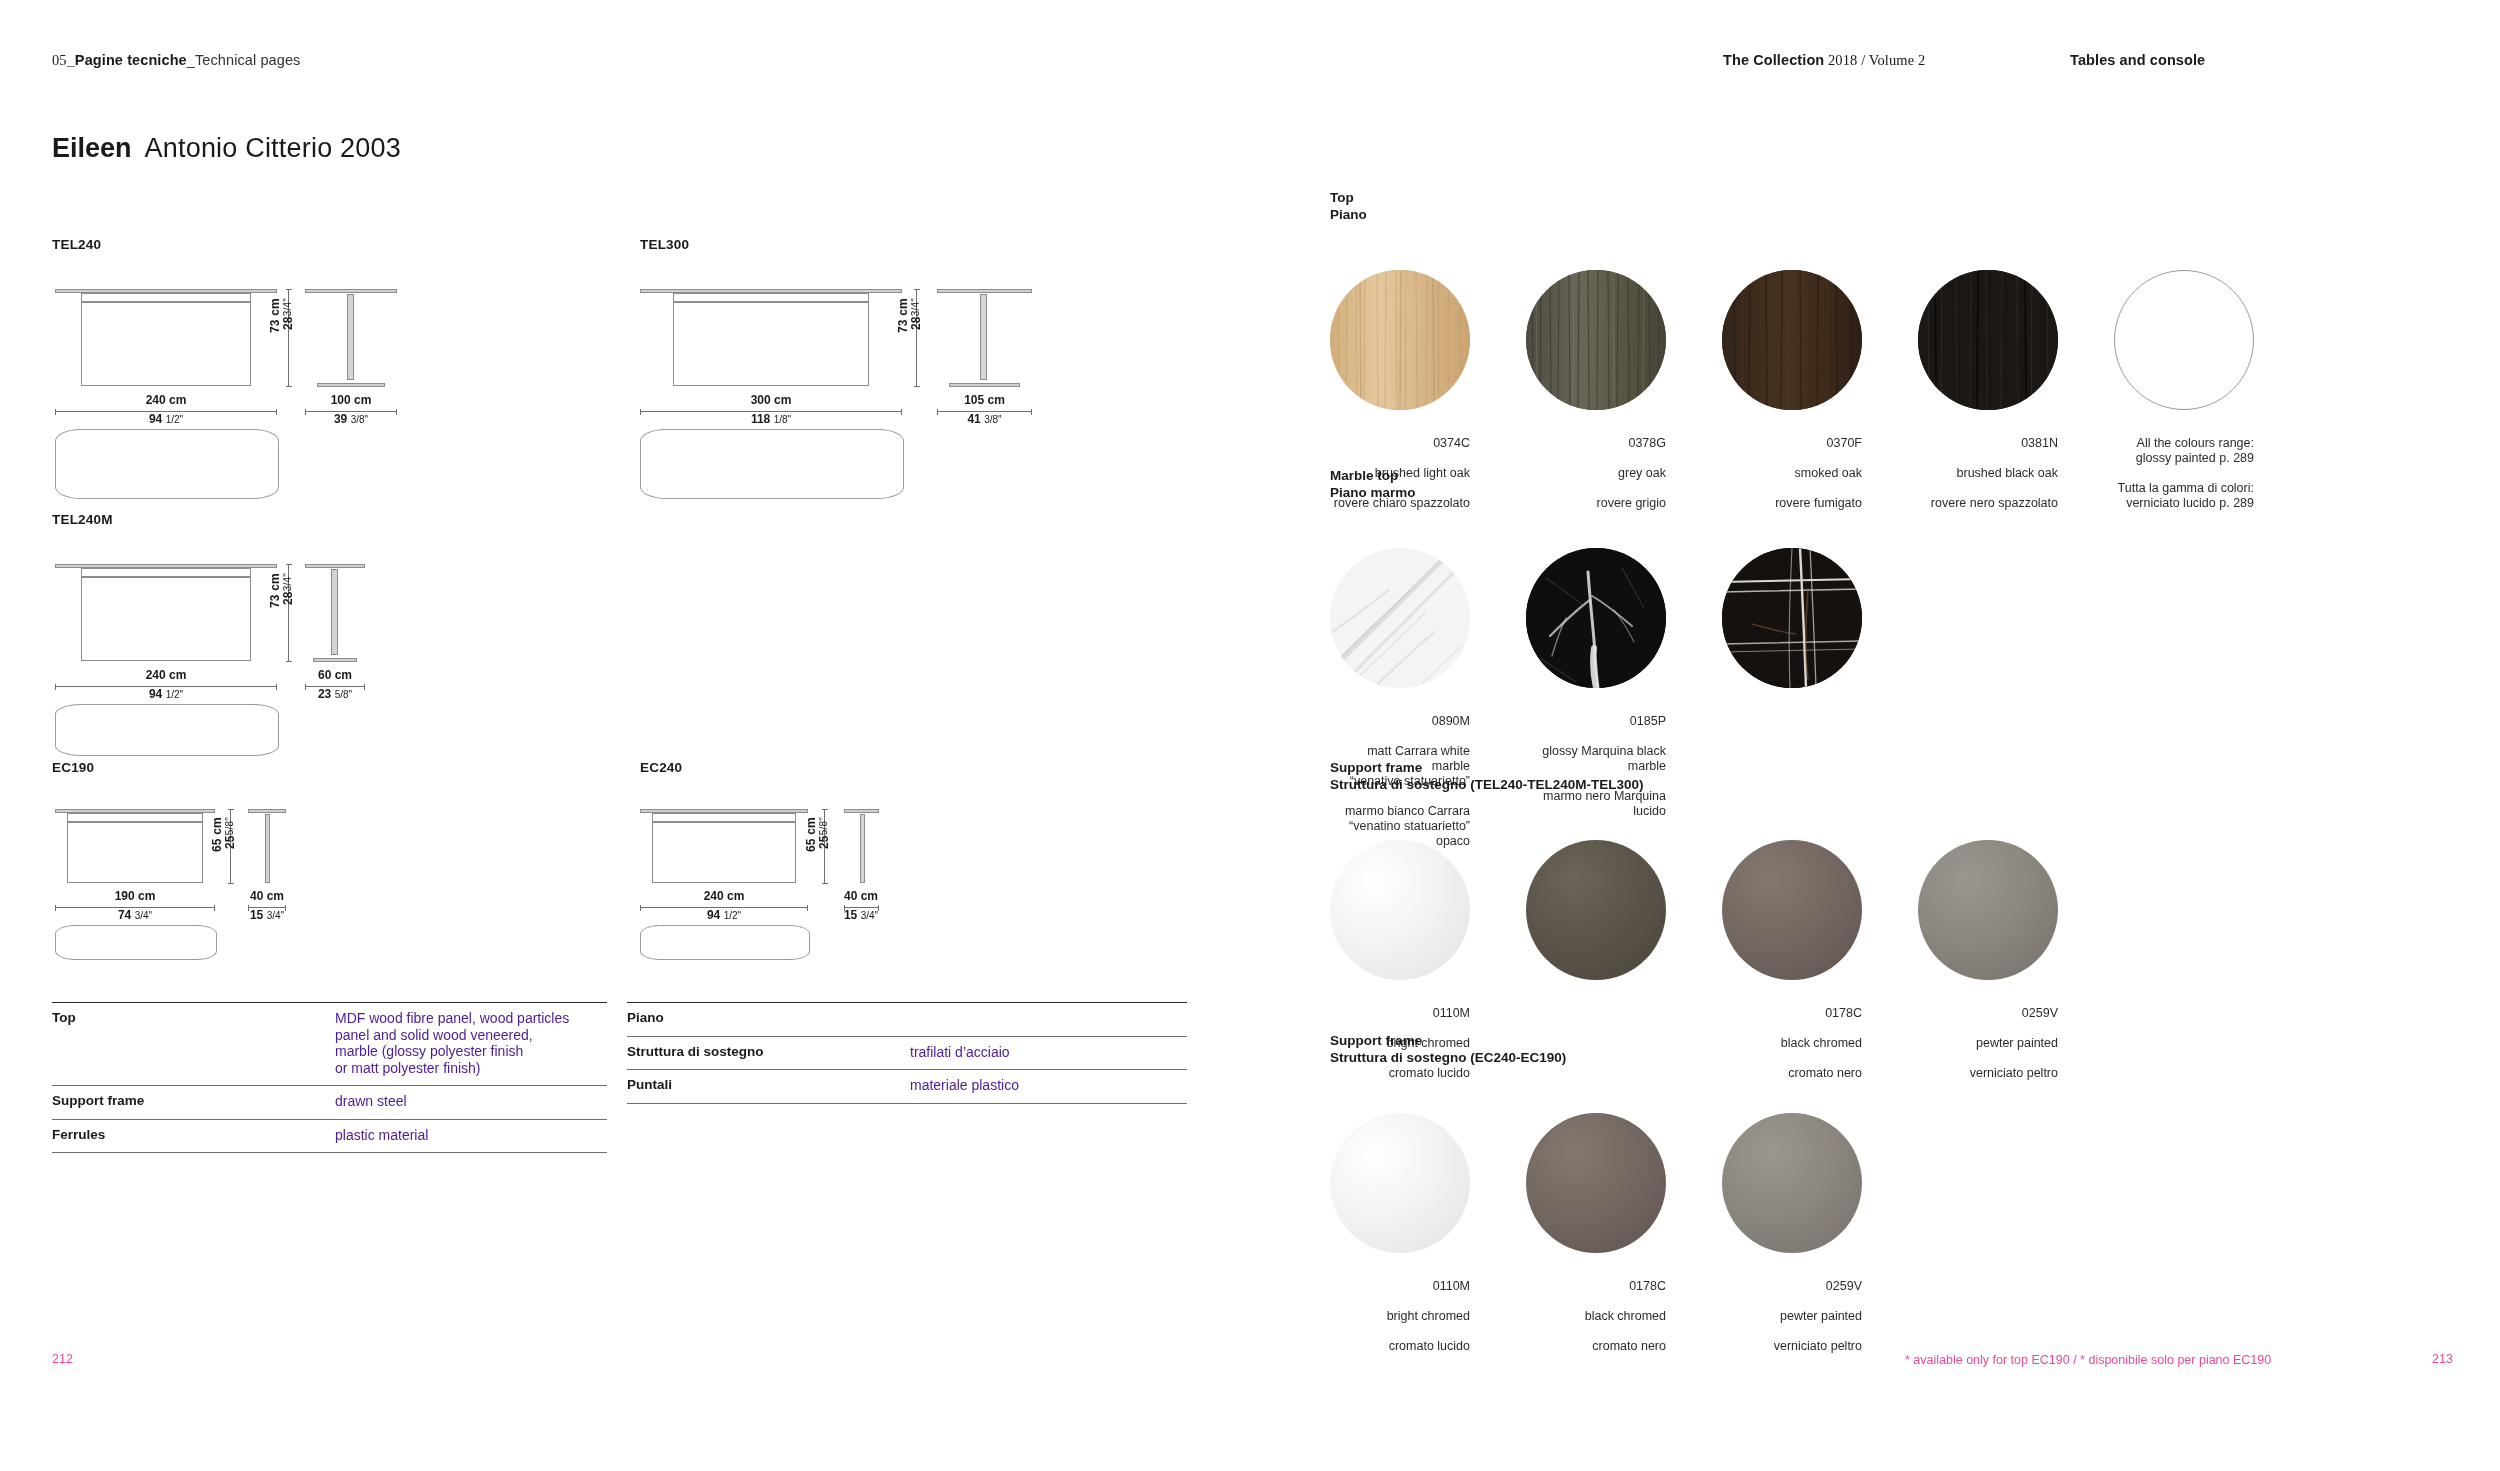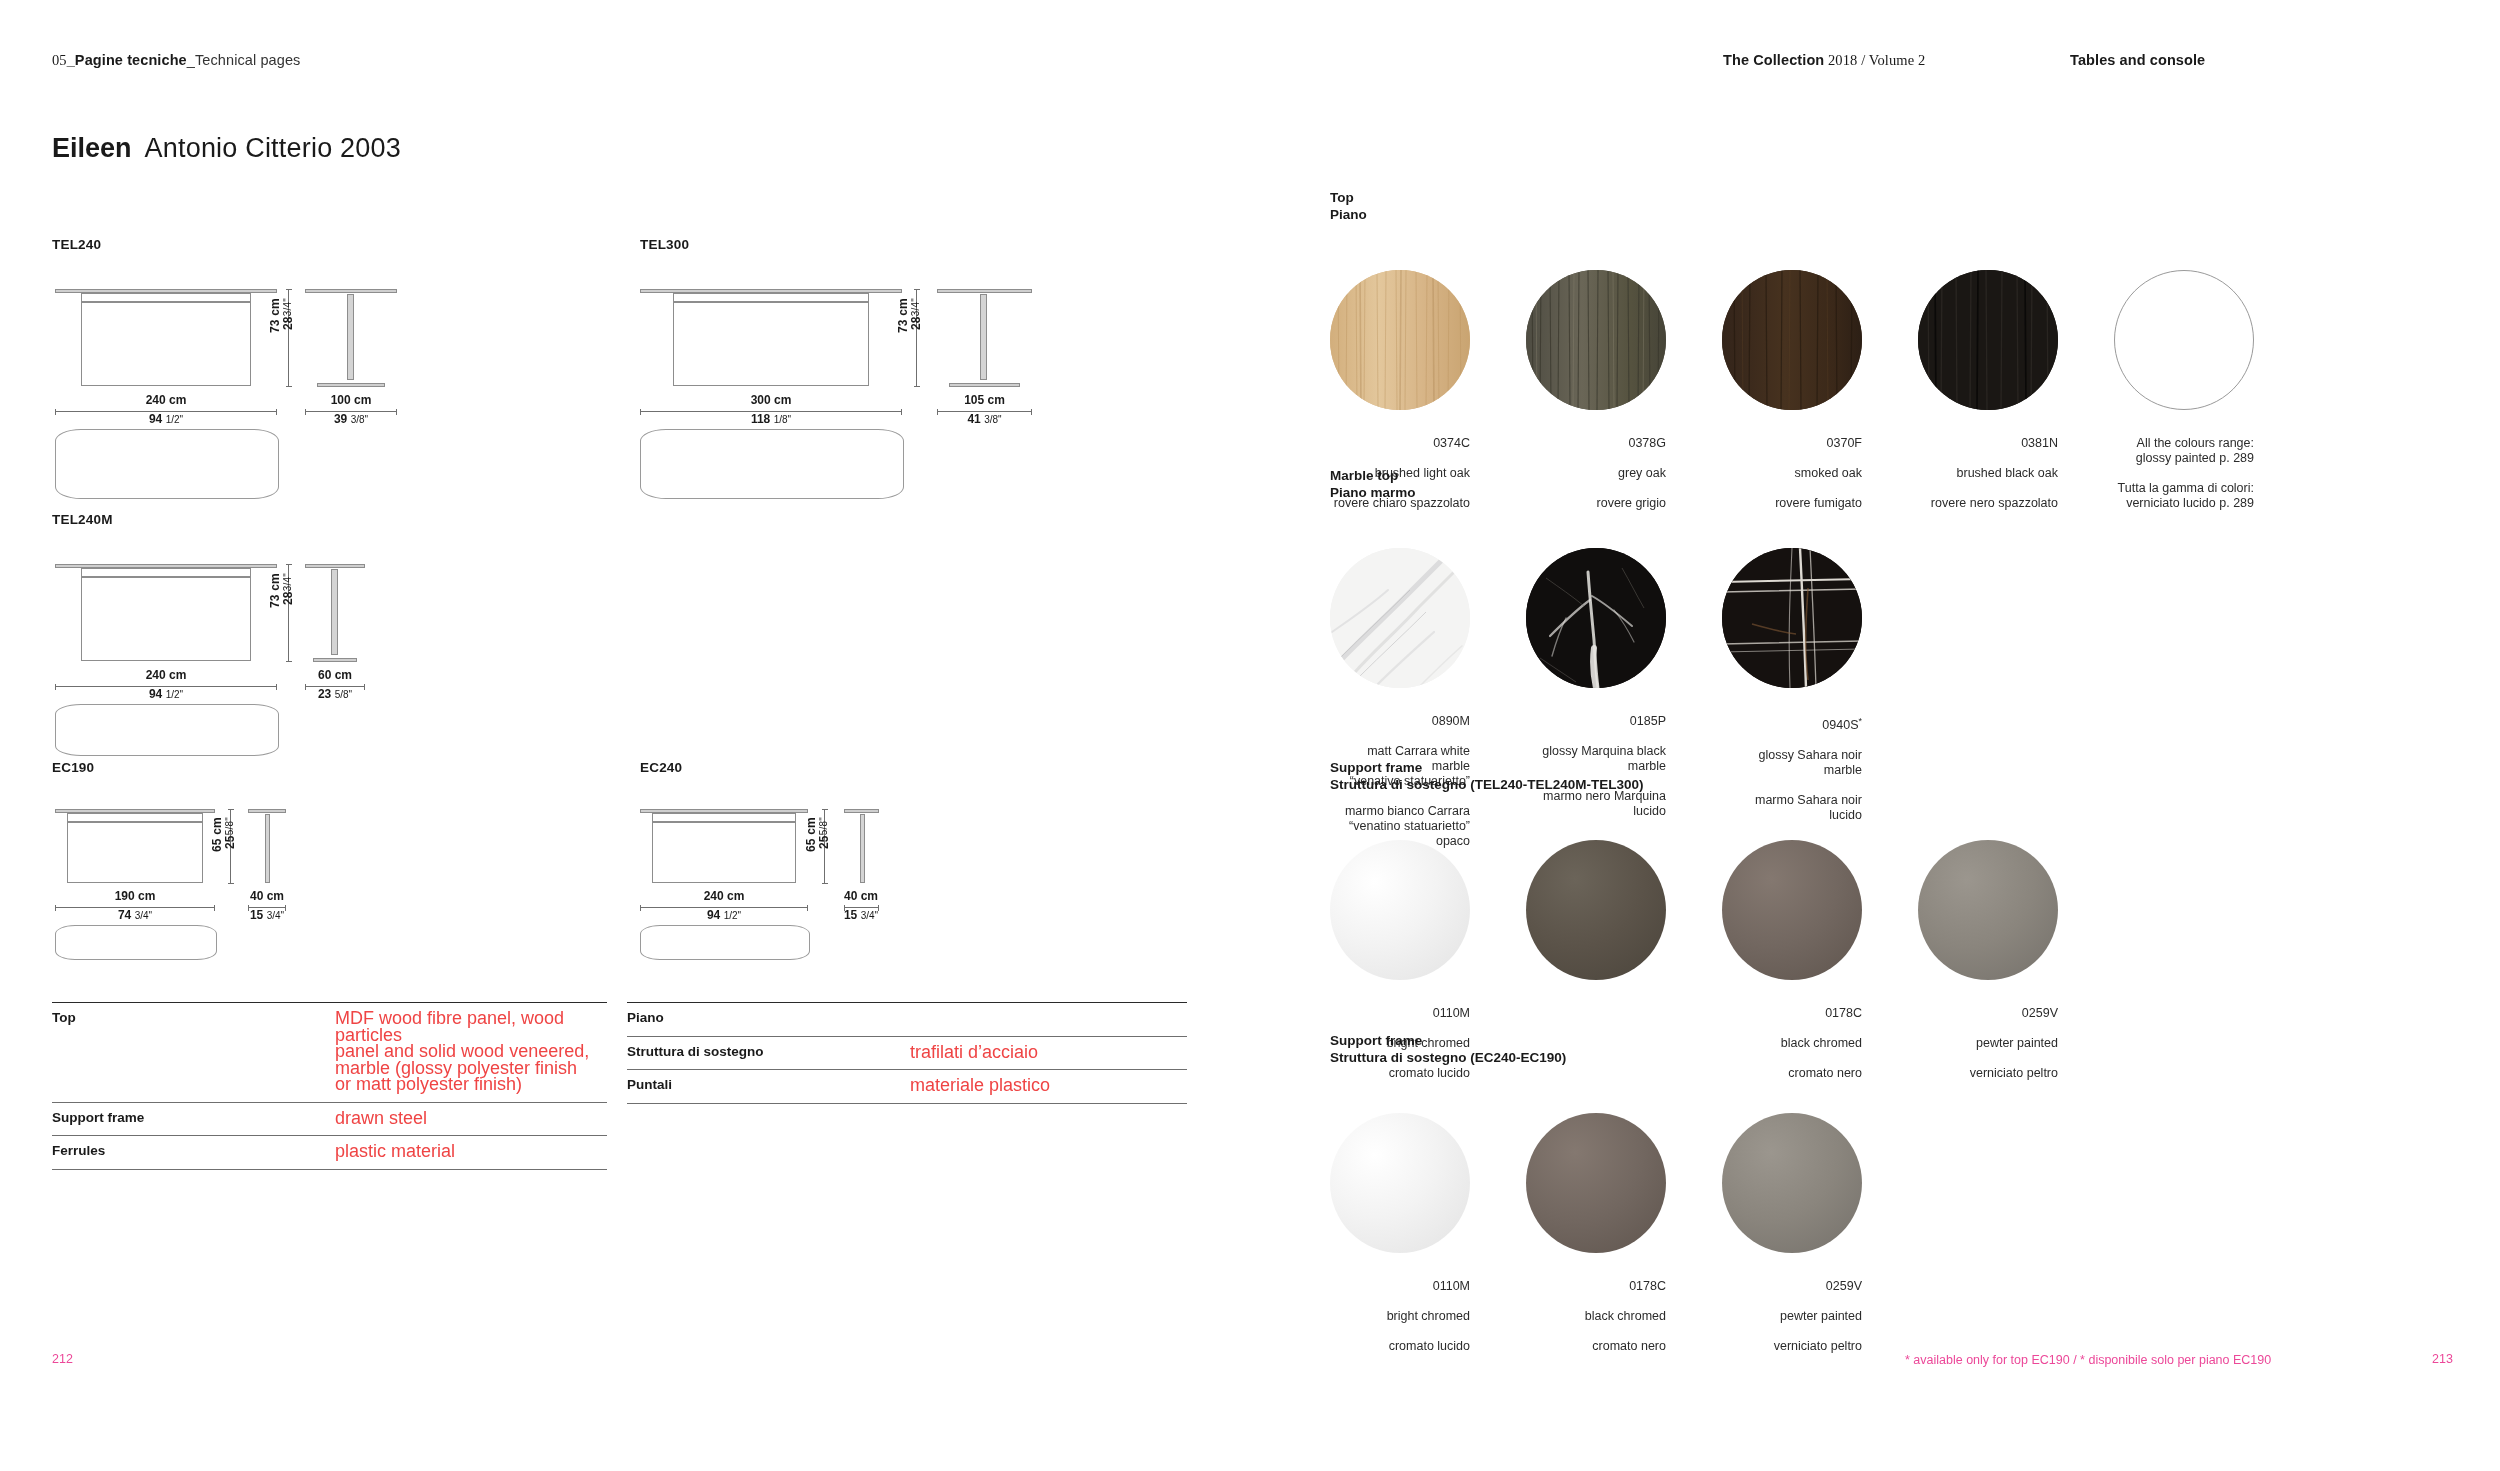--- a/index.html
+++ b/index.html
@@ -56,21 +56,21 @@
   .vlabel .cm{font-weight:700;}
   .vlabel .inch{font-weight:700;}
   .vlabel .frac{font-weight:400;font-size:10px;}
 
   
   .spec{position:absolute;width:555px;}
   .spec .rule{height:1px;background:#2a2a2a;}
   .spec .rule.thin{background:#6f6f6f;}
   .spec-row{display:flex;padding:7px 0 9px 0;}
   .spec-key{width:283px;font-size:13.5px;font-weight:700;line-height:16.5px;}
-  .spec-val{flex:1;font-size:18px;line-height:16.5px;color:#ef4444;}
+  .spec-val{flex:1;font-size:14px;line-height:16.5px;color:#4c1d95;}
 
   
   .grp{position:absolute;}
   .grp-title{font-size:13.5px;font-weight:700;line-height:16.5px;white-space:nowrap;}
   .sw-row{position:relative;}
   .sw{position:absolute;text-align:right;}
   .sw-circle{width:140px;height:140px;border-radius:50%;overflow:hidden;position:relative;}
   .sw-circle.outline{border:1px solid #9a9a9a;box-sizing:border-box;background:#fff;}
   .sw-cap{margin-top:11px;font-size:12.5px;line-height:15px;color:#2b2b2b;white-space:pre-line;}
   .sw-cap .code{display:block;}
@@ -569,25 +569,20 @@
               <path d="M0 96 L140 93" stroke-width="1.6" opacity=".75"></path>
               <path d="M0 104 L140 101" stroke-width="1" opacity=".55"></path>
               <path d="M70 0 C68 44 66 88 68 140" stroke-width="1.1" opacity=".6"></path>
             </g>
             <g stroke="#8a5f38" fill="none" stroke-width="1.6" opacity=".55">
               <path d="M86 40 C84 70 82 100 86 132"></path>
               <path d="M30 76 C44 80 58 84 74 86"></path>
             </g>
           </svg>
         </div>
-        <div class="sw-cap">
-          <span class="code"><span>0940S</span><span class="sup">*</span></span>
-          <span class="code">glossy Sahara noir marble</span>
-          <span class="code">marmo Sahara noir lucido</span>
-        </div>
       </div>
     </div>
   </div>
 
   <div class="grp" style="left:1330px;top:760px;">
     <div class="grp-title">Support frame</div>
     <div class="grp-title">Struttura di sostegno (TEL240-TEL240M-TEL300)</div>
     <div class="sw-row" style="margin-top:47px;height:200px;">
       <div class="sw" style="left:0px;">
         <div class="sw-circle" style="background:radial-gradient(circle at 32% 30%, #ffffff 0%, #f3f3f3 45%, #e2e2e2 100%);"></div>

